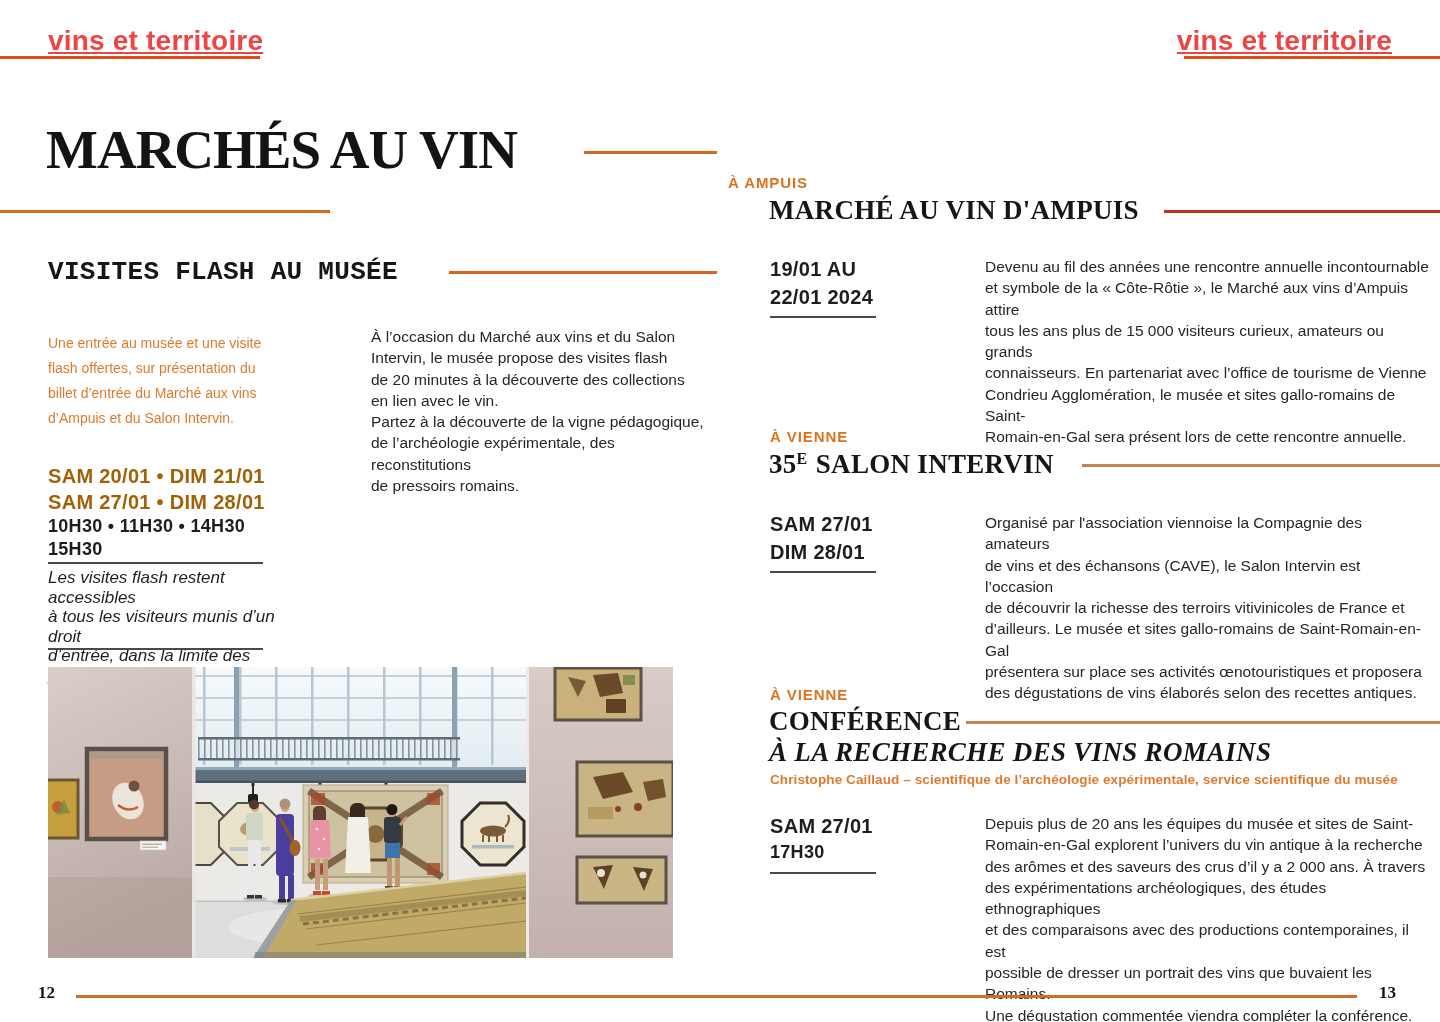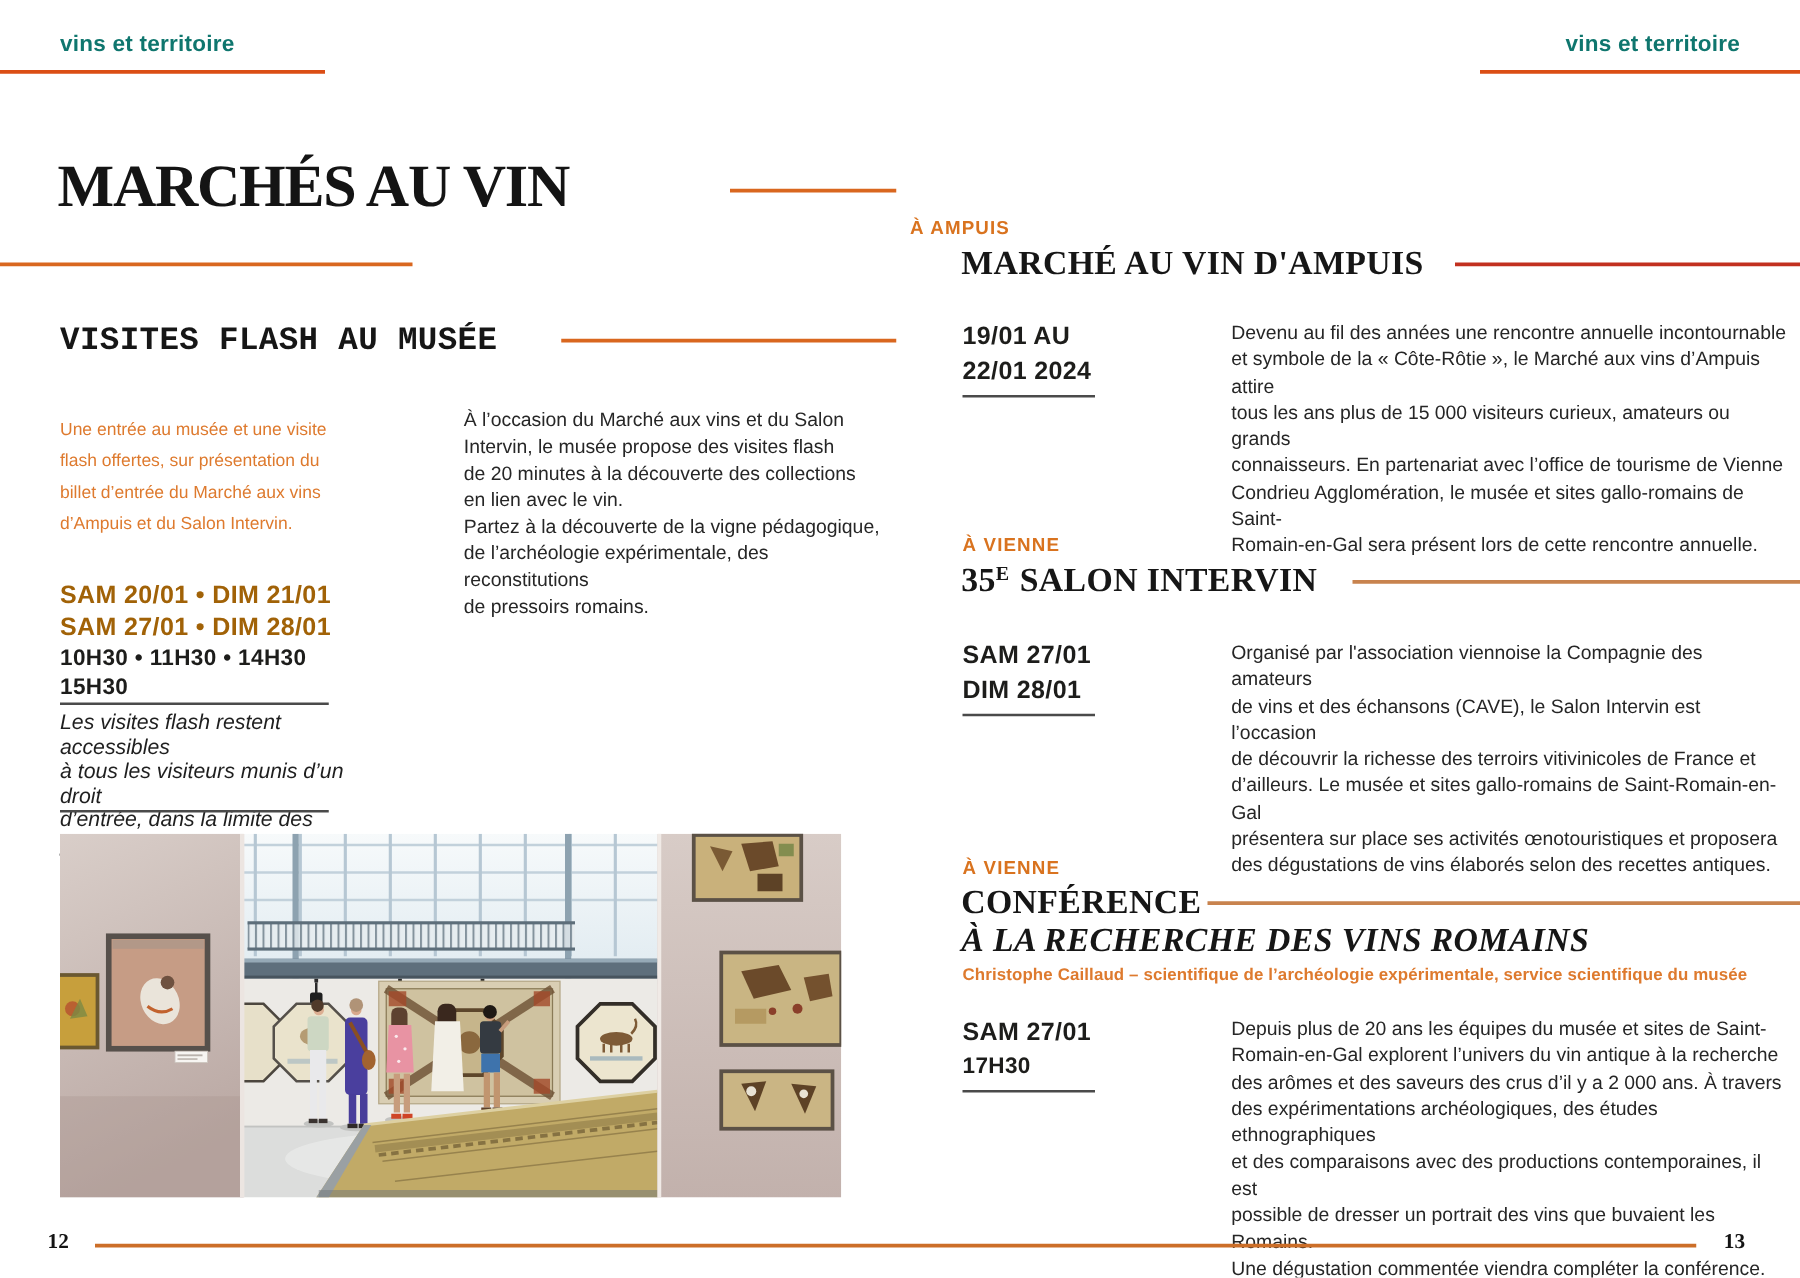--- a/index.html
+++ b/index.html
@@ -1,21 +1,21 @@
 <!DOCTYPE html>
 <html><head>
 <meta charset="utf-8">
 <style>
   html,body{margin:0;padding:0;background:#ffffff;}
   body{position:relative;width:1440px;height:1022px;overflow:hidden;
        font-family:"Liberation Sans",sans-serif;color:#1d1d1b;}
   .abs{position:absolute;}
-  .kicker{font-weight:bold;font-size:18px;color:#0f766e;letter-spacing:.2px;}
+  .kicker{font-weight:bold;font-size:28px;color:#ef4444;letter-spacing:.2px;text-decoration:underline;}
   .rule{position:absolute;height:3px;background:#D9671F;}
-  .h1{font-family:"Liberation Serif",serif;font-weight:bold;font-size:48px;
+  .h1{font-family:"Liberation Serif",serif;font-weight:bold;font-size:55px;
       letter-spacing:-1px;color:#141414;line-height:60px;white-space:nowrap;}
   .h2{font-family:Liberation Mono, monospace;font-weight:bold;font-size:26px;
       letter-spacing:.3px;color:#161616;white-space:nowrap;}
   .h3{font-family:"Liberation Serif",serif;font-weight:bold;font-size:27px;
       letter-spacing:.3px;color:#161616;line-height:32px;white-space:nowrap;}
   .h3i{font-style:italic;}
   .suptxt{font-size:16px;position:relative;top:-9px;letter-spacing:.5px;}
   .title-rest{margin-left:8px;}
   .loc{font-weight:bold;font-size:15px;letter-spacing:.9px;color:#D9731F;white-space:nowrap;}
   .body{font-size:15.5px;line-height:21.3px;color:#262626;}

